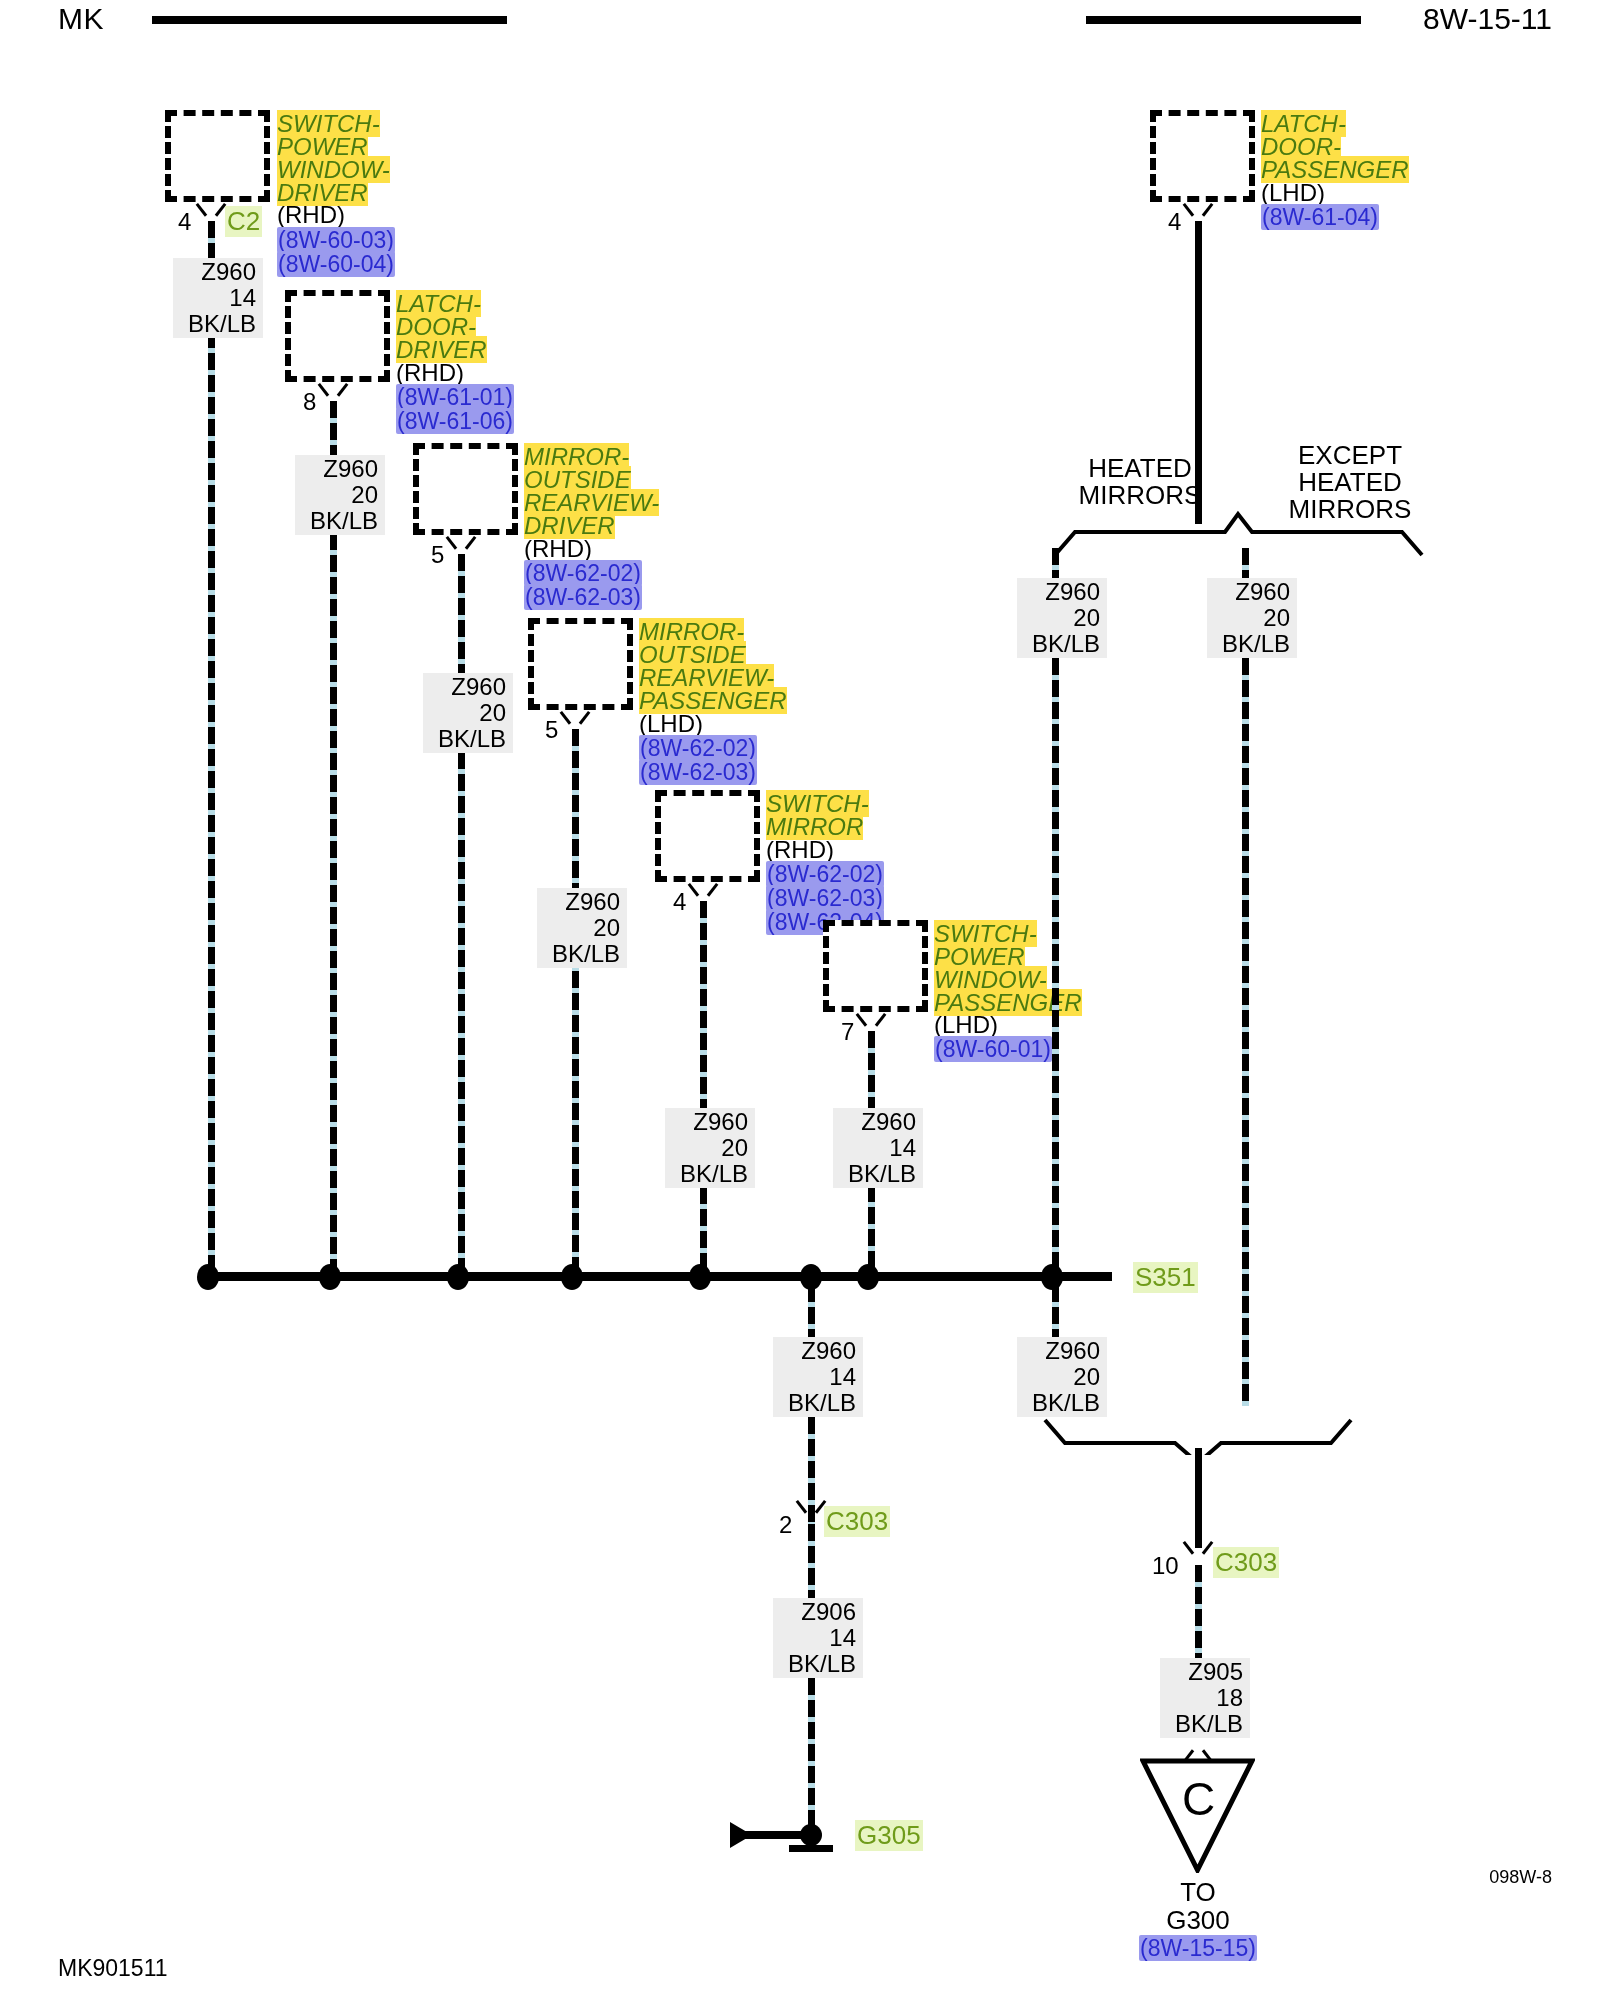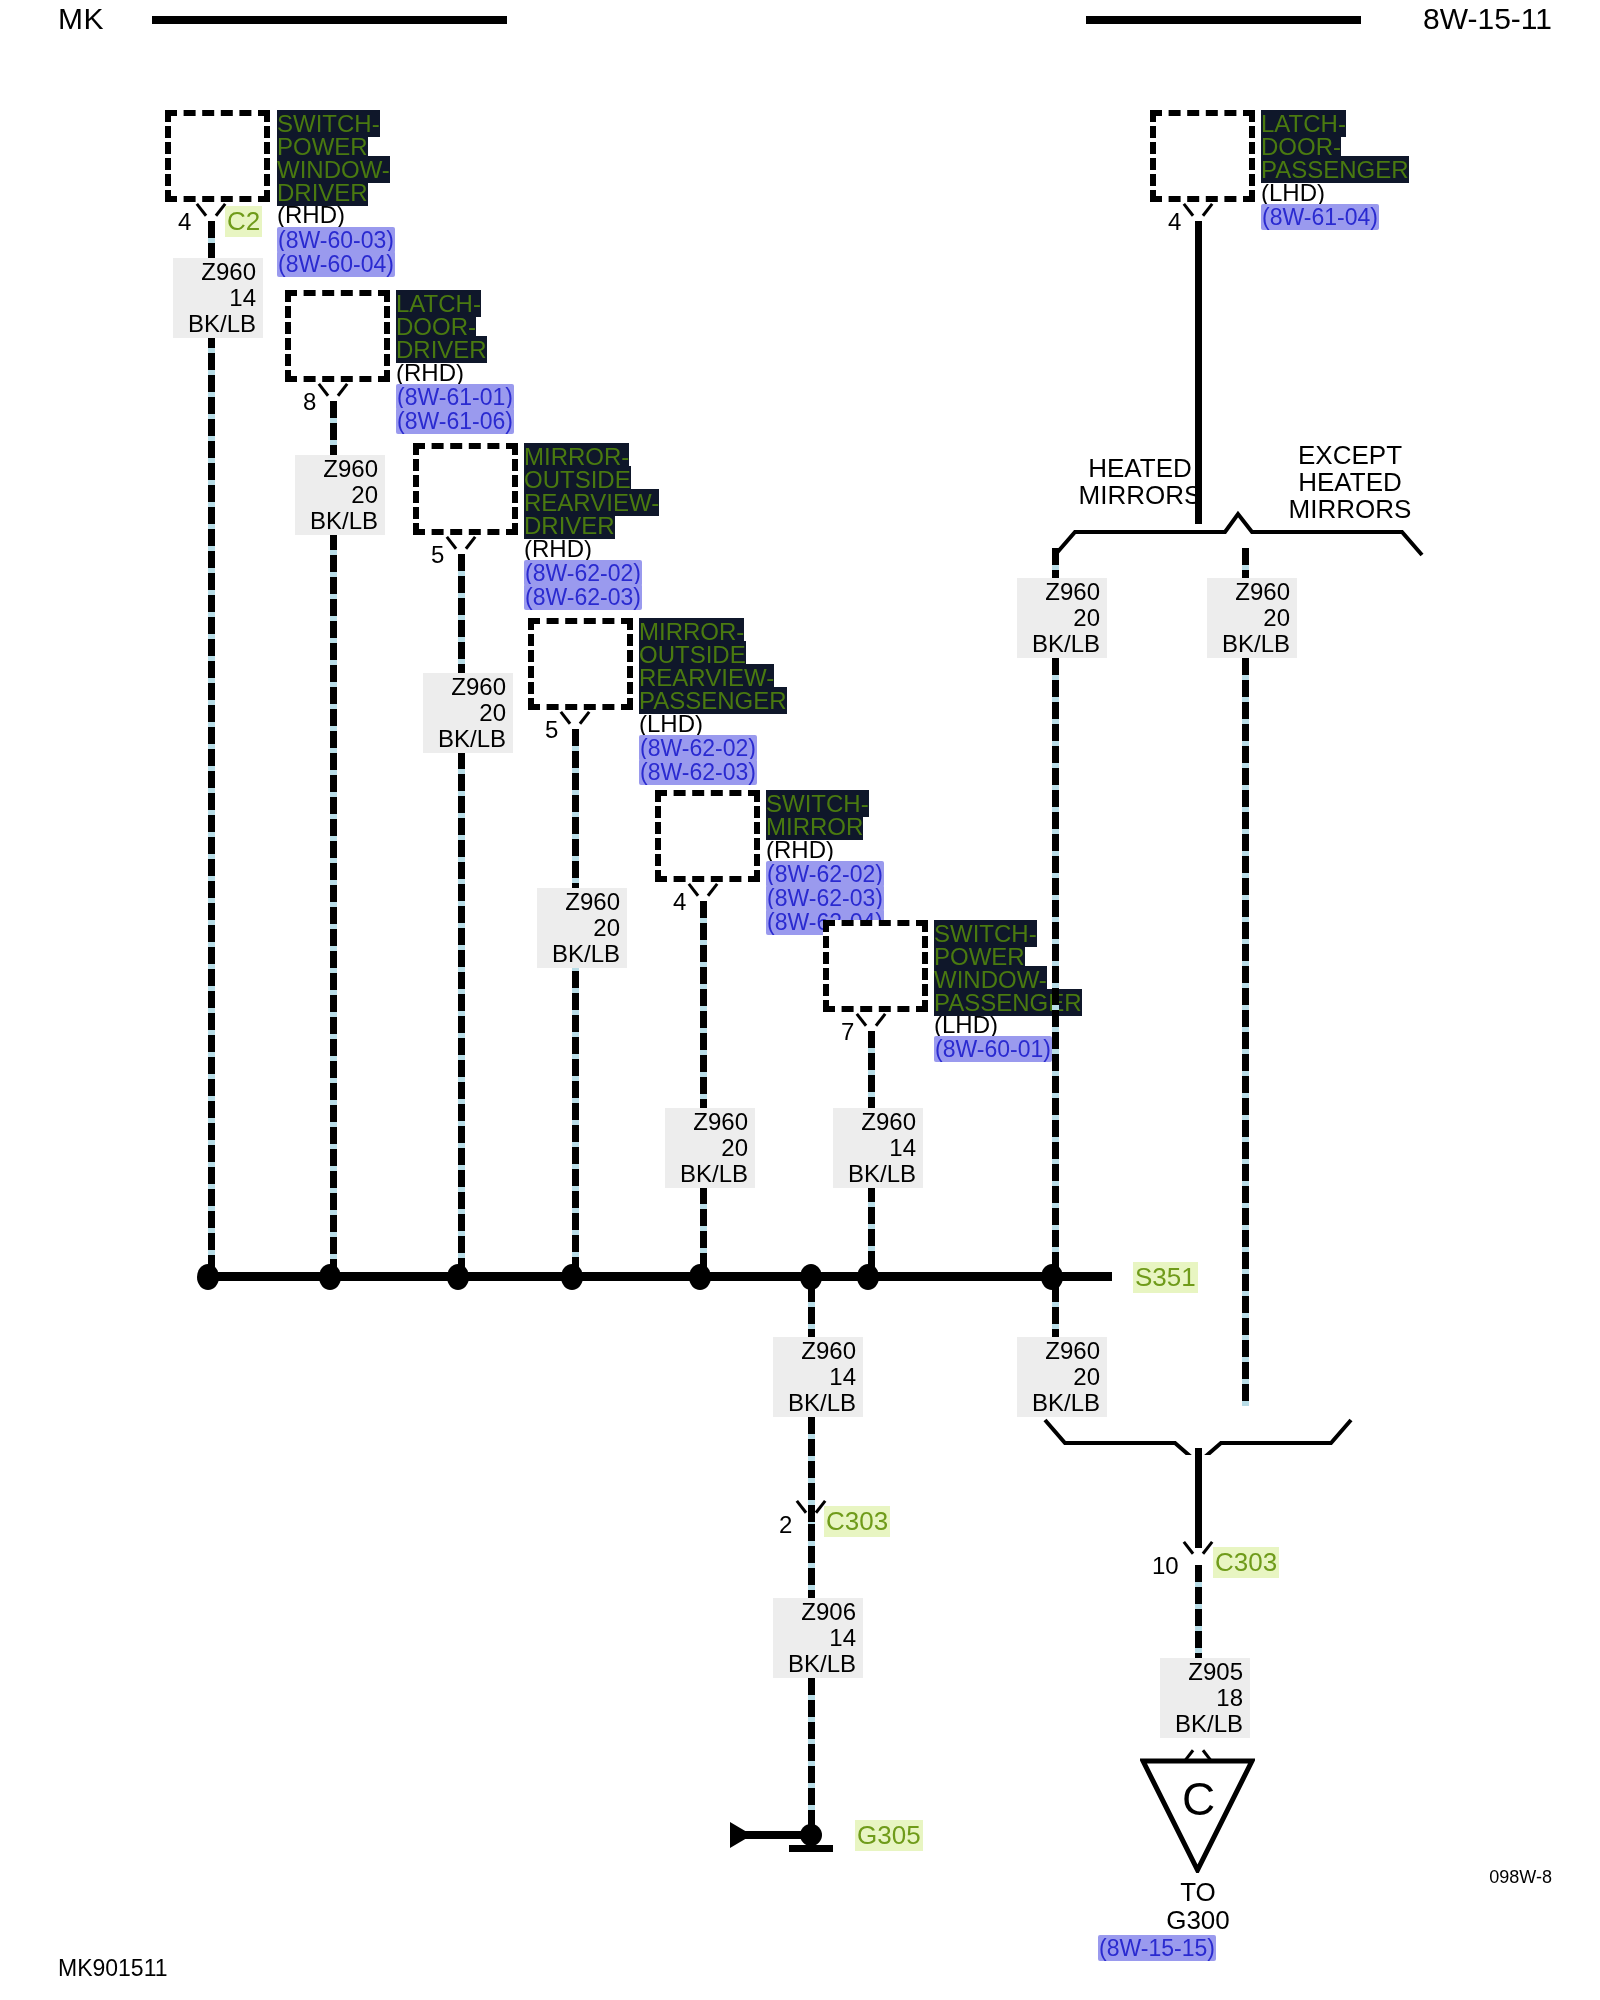--- a/index.html
+++ b/index.html
@@ -18,21 +18,21 @@
   
   #ftr-left{position:absolute;left:58px;top:1955px;font-size:23px;}
   #ftr-right{position:absolute;right:48px;top:1867px;font-size:18px;}
 
   
   .cbox{position:absolute;border:6px dashed #000;background:#fff;box-sizing:border-box;}
 
   
   .comp-label{position:absolute;font-size:24px;line-height:23px;color:#4a7a10;
               white-space:pre-line;}
-  .comp-label .hl{background:#0f172a;}
+  .comp-label .hl{background:#fde047;font-style:italic;}
   .cond{position:absolute;font-size:24px;line-height:23px;color:#000;}
   .ref{position:absolute;font-size:23px;line-height:24px;color:#2a2ad0;}
   .ref span{background:#9a9aee;border-radius:2px;padding:0 1px;}
 
   
   .wire{position:absolute;width:7px;background-image:
         repeating-linear-gradient(to bottom,#000 0 17px,#b8dce6 17px 22px);}
   .wire-solid{position:absolute;width:7px;background:#000;}
 
   
@@ -237,17 +237,17 @@
 18
 BK/LB</div>
 
 <div class="pinv" style="left:1185px;top:1745px;transform:rotate(180deg);"></div>
 <svg class="abs" style="left:1140px;top:1758px;width:115px;height:115px;" viewBox="0 0 115 115">
   <polygon points="3,3 112,3 57.5,112" fill="#fff" stroke="#000" stroke-width="5"></polygon>
 </svg>
 <div id="tri-letter" style="left:1182px;top:1772px;">C</div>
 <div class="to-text" style="left:1098px;top:1878px;width:200px;white-space:pre-line;">TO
 G300</div>
-<div class="ref" style="left:1098px;top:1936px;width:200px;text-align:left;">
+<div class="ref" style="left:1098px;top:1936px;width:200px;text-align:center;">
   <span>(8W-15-15)</span></div>
 
 <div id="ftr-left">MK901511</div>
 <div id="ftr-right">098W-8</div>
 
 </body></html>

